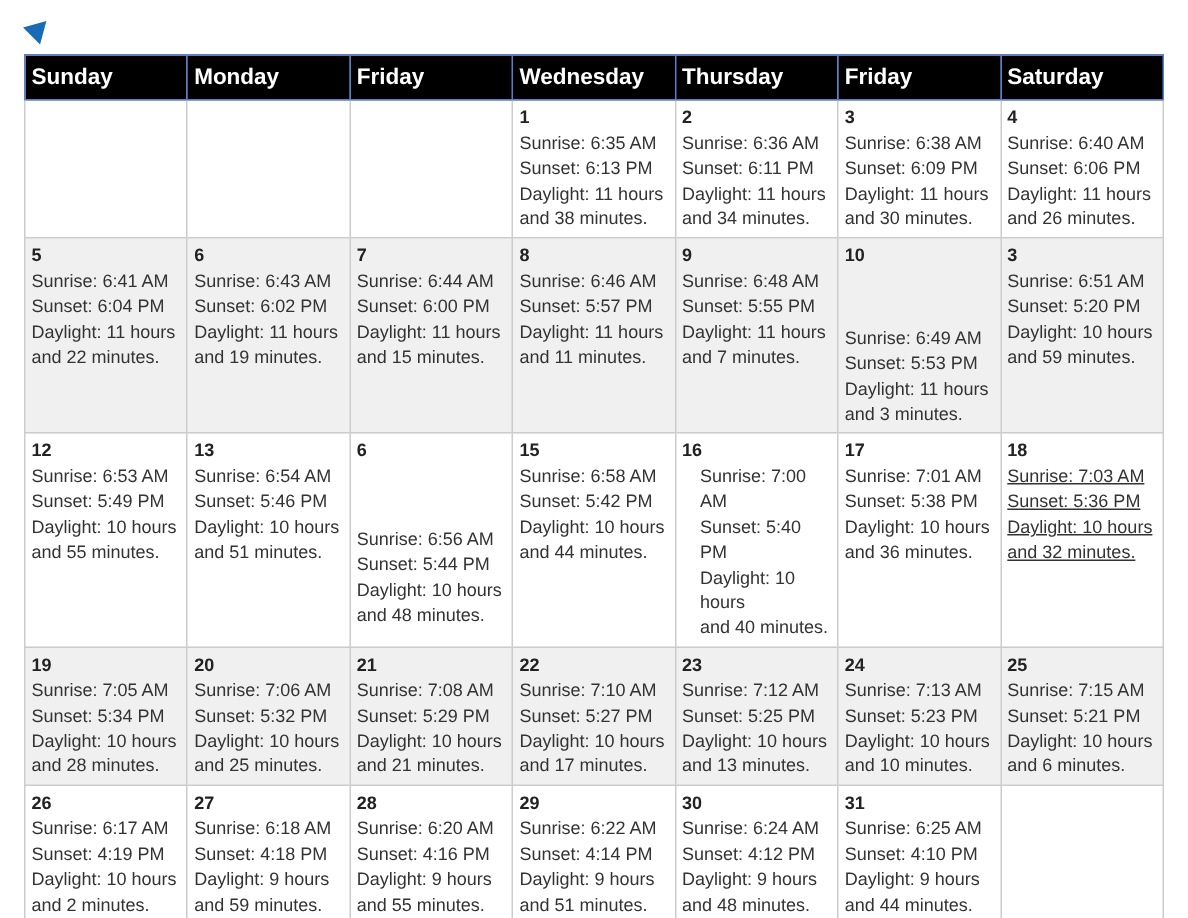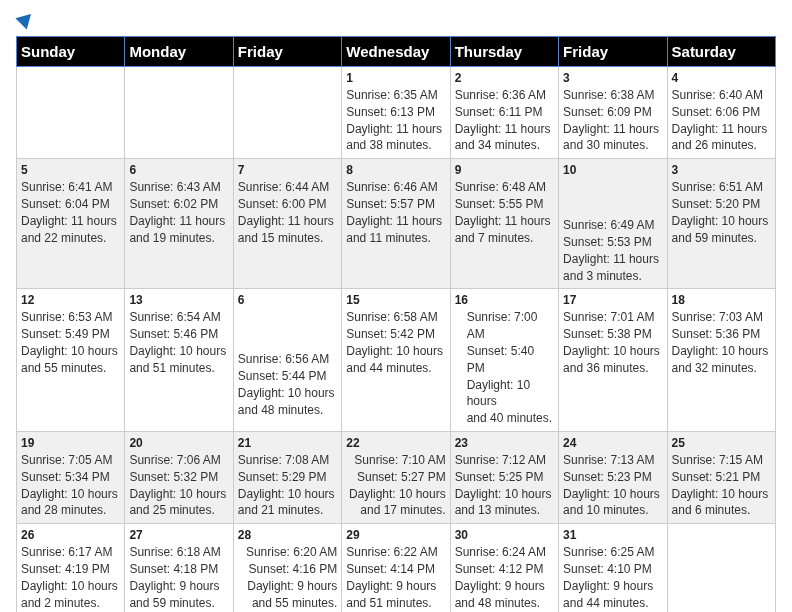--- a/index.html
+++ b/index.html
@@ -240,21 +240,21 @@
         </td>
         <td>
           <div class="day-number">17</div>
           <div class="day-info" style="white-space: pre-line;">Sunrise: 7:01 AM
 Sunset: 5:38 PM
 Daylight: 10 hours
 and 36 minutes.</div>
         </td>
         <td>
           <div class="day-number">18</div>
-          <div class="day-info" style="white-space: pre-line;">Sunrise: 7:03 AM
+          <div class="day-info" style="white-space: pre-line; text-decoration: underline;">Sunrise: 7:03 AM
 Sunset: 5:36 PM
 Daylight: 10 hours
 and 32 minutes.</div>
         </td>
       </tr>
       <tr class="shade-row">
         <td>
           <div class="day-number">19</div>
           <div class="day-info" style="white-space: pre-line;">Sunrise: 7:05 AM
 Sunset: 5:34 PM
@@ -270,21 +270,21 @@
         </td>
         <td>
           <div class="day-number">21</div>
           <div class="day-info" style="white-space: pre-line;">Sunrise: 7:08 AM
 Sunset: 5:29 PM
 Daylight: 10 hours
 and 21 minutes.</div>
         </td>
         <td>
           <div class="day-number">22</div>
-          <div class="day-info" style="white-space: pre-line; text-align: right;">Sunrise: 7:10 AM
+          <div class="day-info" style="white-space: pre-line;">Sunrise: 7:10 AM
 Sunset: 5:27 PM
 Daylight: 10 hours
 and 17 minutes.</div>
         </td>
         <td>
           <div class="day-number">23</div>
           <div class="day-info" style="white-space: pre-line;">Sunrise: 7:12 AM
 Sunset: 5:25 PM
 Daylight: 10 hours
 and 13 minutes.</div>
@@ -314,21 +314,21 @@
         </td>
         <td>
           <div class="day-number">27</div>
           <div class="day-info" style="white-space: pre-line;">Sunrise: 6:18 AM
 Sunset: 4:18 PM
 Daylight: 9 hours
 and 59 minutes.</div>
         </td>
         <td>
           <div class="day-number">28</div>
-          <div class="day-info" style="white-space: pre-line; text-align: right;">Sunrise: 6:20 AM
+          <div class="day-info" style="white-space: pre-line;">Sunrise: 6:20 AM
 Sunset: 4:16 PM
 Daylight: 9 hours
 and 55 minutes.</div>
         </td>
         <td>
           <div class="day-number">29</div>
           <div class="day-info" style="white-space: pre-line;">Sunrise: 6:22 AM
 Sunset: 4:14 PM
 Daylight: 9 hours
 and 51 minutes.</div>

